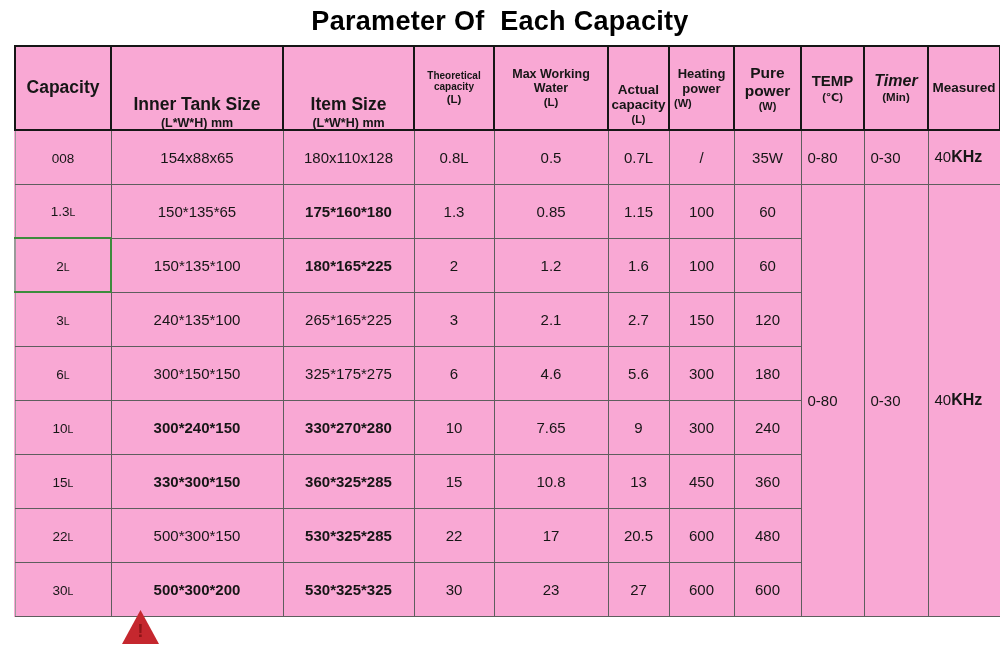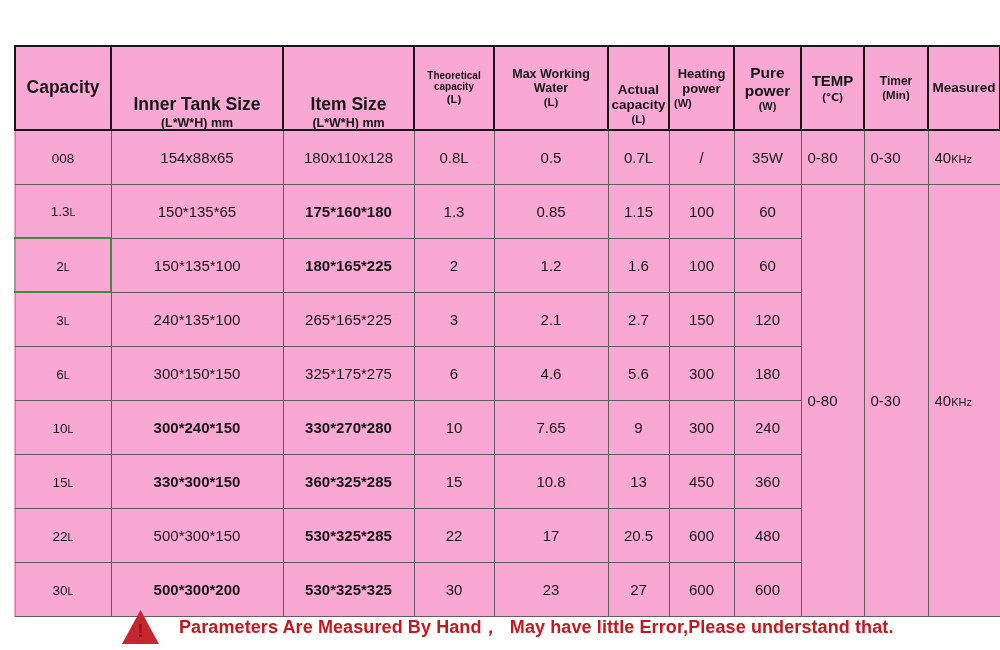--- a/index.html
+++ b/index.html
@@ -33,30 +33,30 @@
   .c3 .h1 { font-size: 10px; }
   .c4 .h1 { font-size: 12.5px; }
   .c5 .h1 { font-size: 13.5px; line-height: 1.05; margin-top: 32px; }
   .c5 .h2 { font-size: 11px; }
   .c6 .h1 { font-size: 13px; }
   .c6 .h2 { text-align: left; padding-left: 4px; font-size: 11px; }
   .c7 .h1 { font-size: 15.5px; }
   .c7 .h2 { font-size: 11px; }
   .c8 .h1 { font-size: 15px; }
   .c8 .h2 { font-size: 11px; font-weight: 600; }
-  .c9 .h1 { font-size: 12px; }
+  .c9 .h1 { font-size: 16px; font-style: italic; }
   .c9 .h2 { font-size: 11.5px; font-weight: 600; }
   .c10 .h1 { font-size: 13.5px; }
   .cap-main { font-size: 13.5px; }
   .cap-suffix { font-size: 10.5px; }
   td.left { text-align: left; padding-left: 6px; }
   td.merged { font-size: 16px; }
   td.b { font-weight: bold; }
   td.green { border: 2px solid #3d8b3d; }
-  .unit { font-size: 11px; letter-spacing: 0; }
+  .unit { font-size: 16px; letter-spacing: 0; font-weight: bold; }
   .freqcell { font-size: 15.5px; }
   .footer {
     position: absolute; left: 122px; top: 607px; height: 40px;
     display: flex; align-items: center;
   }
   .tri {
     position: relative; width: 37px; height: 34px; background: #c5272e;
     clip-path: polygon(50% 0%, 100% 100%, 0% 100%);
   }
   .tri .excl {
@@ -66,20 +66,21 @@
   .wtext {
     margin-left: 20px; color: #c9161d; font-weight: bold; font-size: 18px;
     white-space: pre; letter-spacing: 0.1px;
   }
 </style>
 </head>
 <body>
 
 <div class="page">
 
+  <h1 class="title">Parameter Of  Each Capacity</h1>
 
   <table class="spec">
     <colgroup>
       <col style="width:96px">
         <col style="width:172px">
         <col style="width:131px">
       <col style="width:80px">
         <col style="width:114px">
         <col style="width:61px">
       <col style="width:65px">
@@ -231,16 +232,15 @@
         <td>600</td>
         <td>600</td>
       </tr>
     </tbody>
   </table>
 
   <div class="footer">
     <div class="tri">
       <span class="excl">!</span>
     </div>
-    <div class="wtext">Parameters Are Measured By Hand，  May have little Error,Please understand that.</div>
   </div>
 
 </div>
 
 </body></html>

